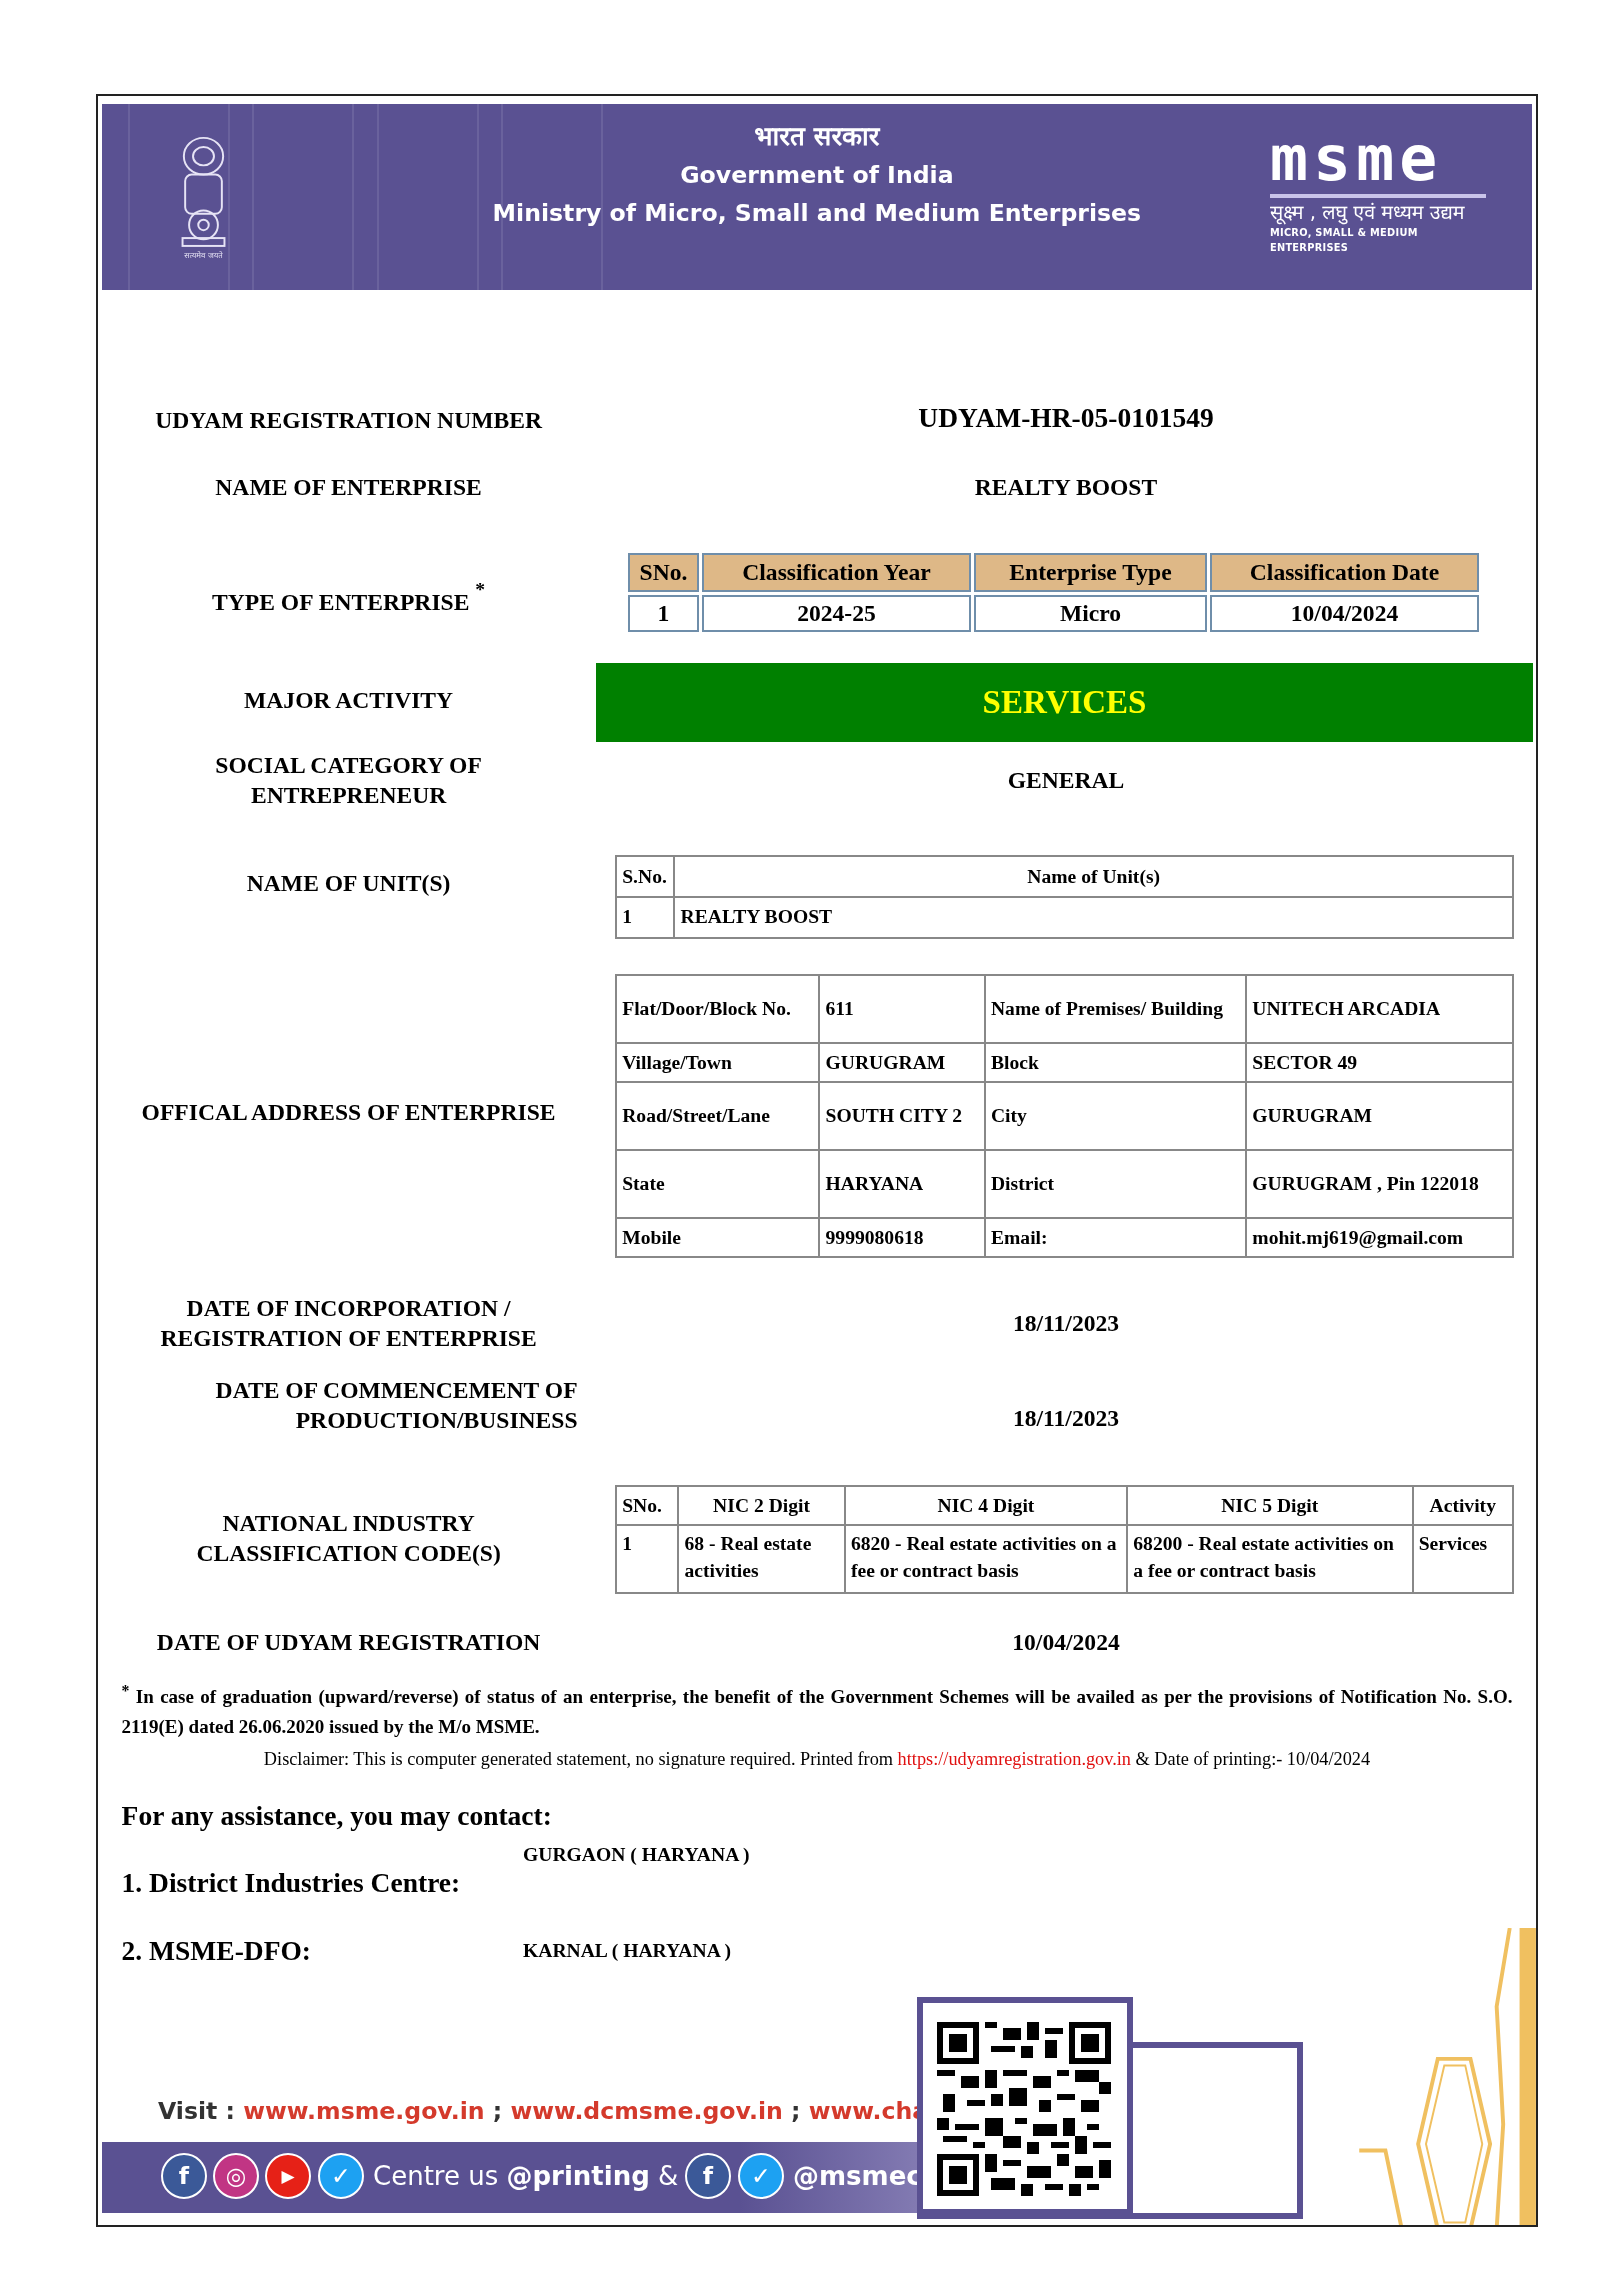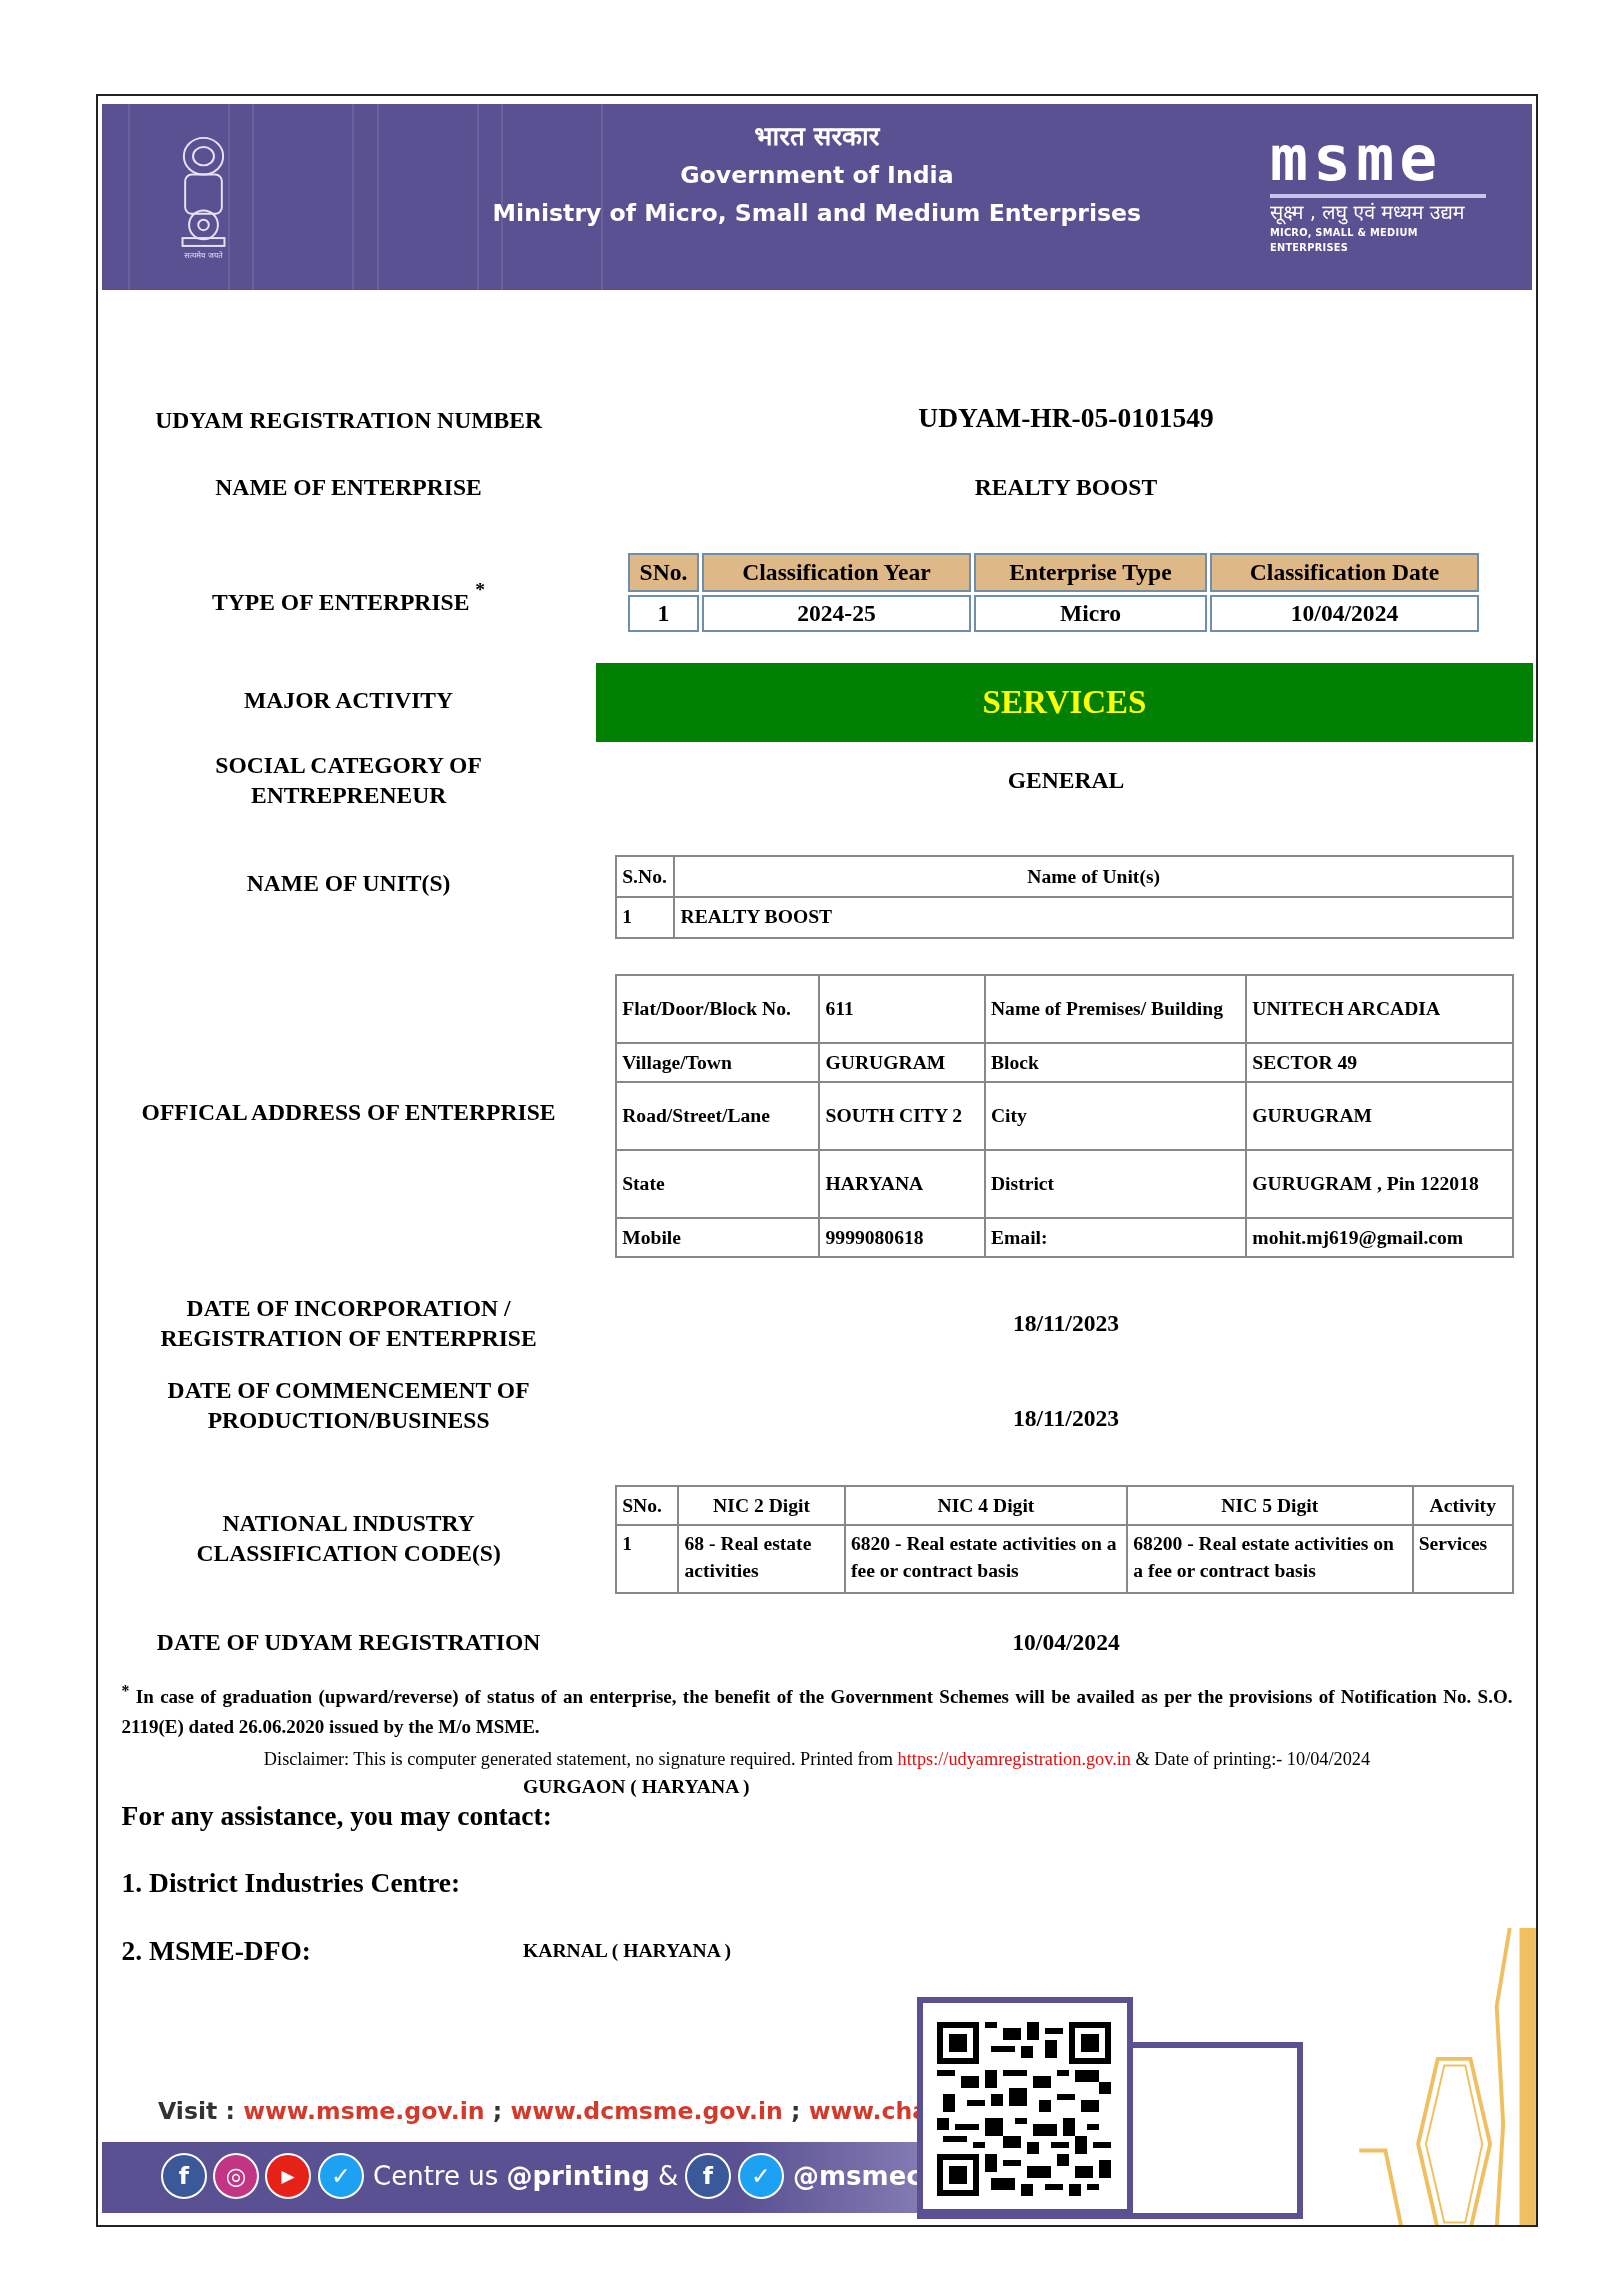--- a/index.html
+++ b/index.html
@@ -184,21 +184,21 @@
     </tr>
   </tbody>
     </table>
 
   <div class="label" style="top:1197px;">
     <div>DATE OF INCORPORATION /</div>
     <div>REGISTRATION OF ENTERPRISE</div>
   </div>
   <div class="value" style="top:1212px;">18/11/2023</div>
 
-  <div class="label" style="top:1279px;">
+  <div class="label" style="top:1279px;text-align:right;">
     <div>DATE OF COMMENCEMENT OF</div>
     <div>PRODUCTION/BUSINESS</div>
   </div>
   <div class="value" style="top:1307px;">18/11/2023</div>
 
   <div class="label" style="top:1412px;">
     <div>NATIONAL INDUSTRY</div>
     <div>CLASSIFICATION CODE(S)</div>
   </div>
   <table class="grid-table nic-table">
@@ -227,21 +227,21 @@
     <sup>*</sup>
     <span>In case of graduation (upward/reverse) of status of an enterprise, the benefit of the Government Schemes will be availed as per the provisions of Notification No. S.O. 2119(E) dated    26.06.2020 issued by the M/o MSME.</span>
   </div>
 
   <div class="disclaimer">
     <span>Disclaimer: This is computer generated statement, no signature required. Printed from </span><span class="link">https://udyamregistration.gov.in</span><span> &amp; Date of printing:- 10/04/2024</span>
   </div>
 
   <div class="assist">For any assistance, you may contact:</div>
   <div class="contact-row" style="top:1768px;">1. District Industries Centre:</div>
-  <div class="contact-val" style="top:1672px;text-align:right;">GURGAON ( HARYANA )</div>
+  <div class="contact-val" style="top:1740px;text-align:right;">GURGAON ( HARYANA )</div>
   <div class="contact-row" style="top:1836px;">2. MSME-DFO:</div>
   <div class="contact-val" style="top:1836px;">KARNAL ( HARYANA )</div>
 
   <svg class="gold" viewBox="0 0 420 460">
     <g fill="none" stroke="#f0c060" stroke-width="6">
       <path d="M270 200 L320 200 L350 330 L320 460 L270 460 L240 330 Z"></path>
       <path d="M280 210 L312 210 L338 330 L312 450 L280 450 L252 330 Z" stroke-width="3"></path>
       <path d="M380 0 L360 120 L370 300 L360 460"></path>
       <path d="M150 340 L190 340 L215 460"></path>
     </g>

